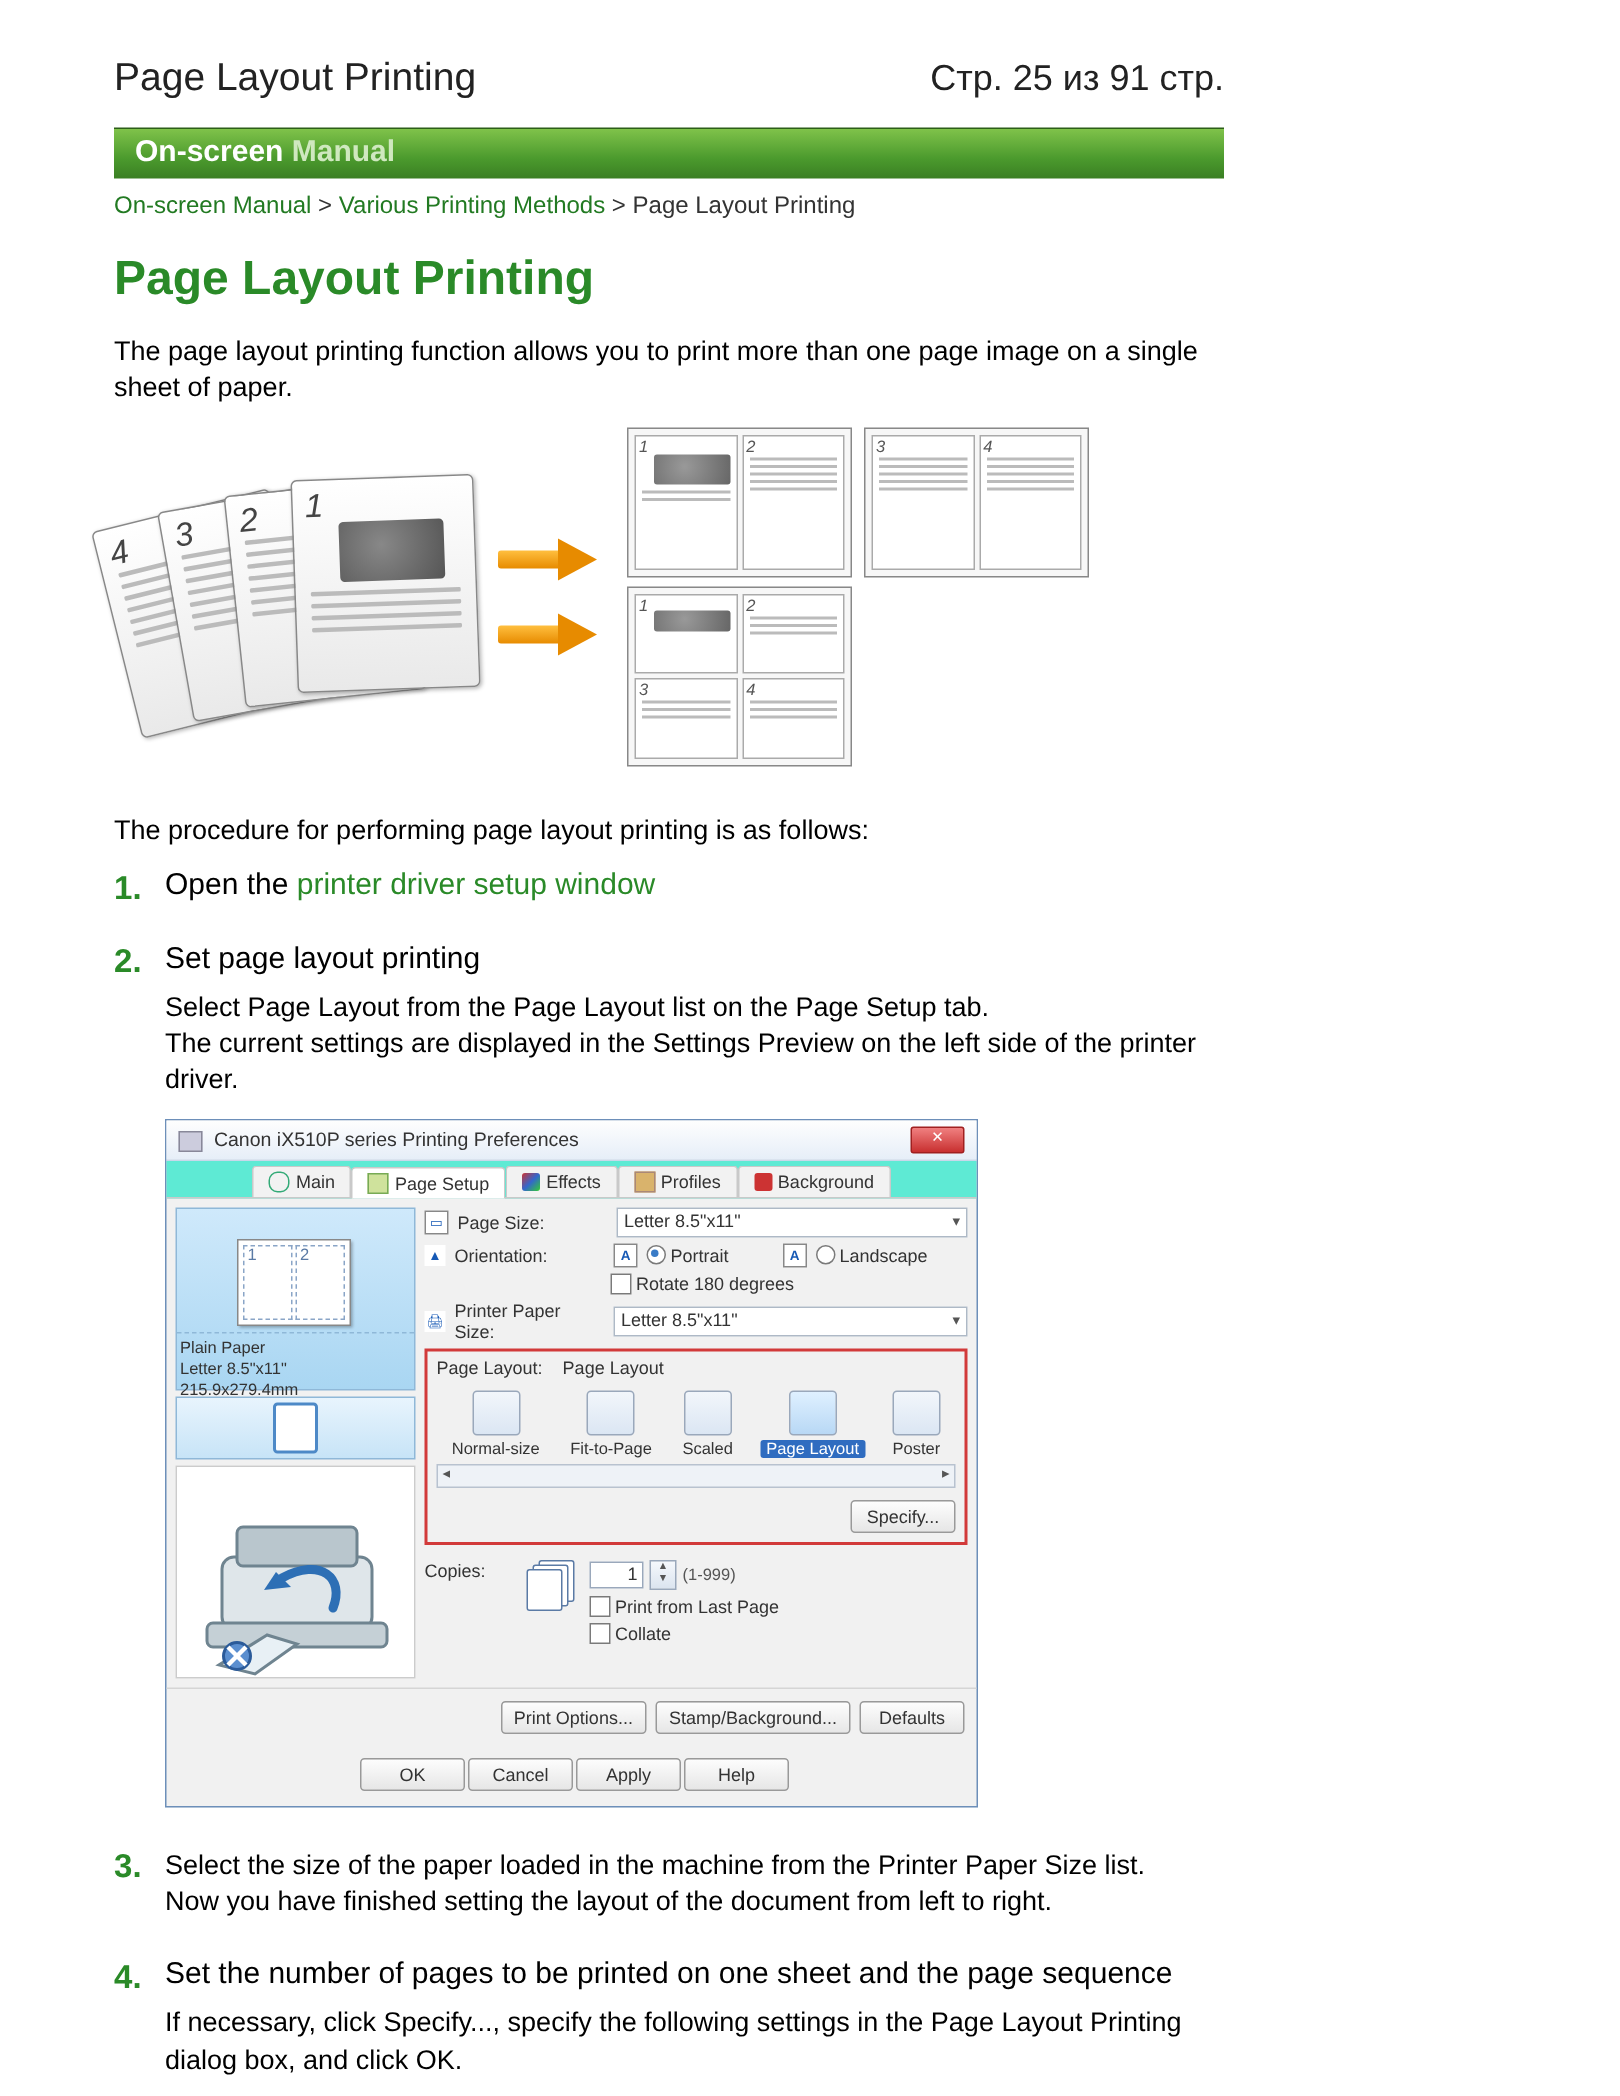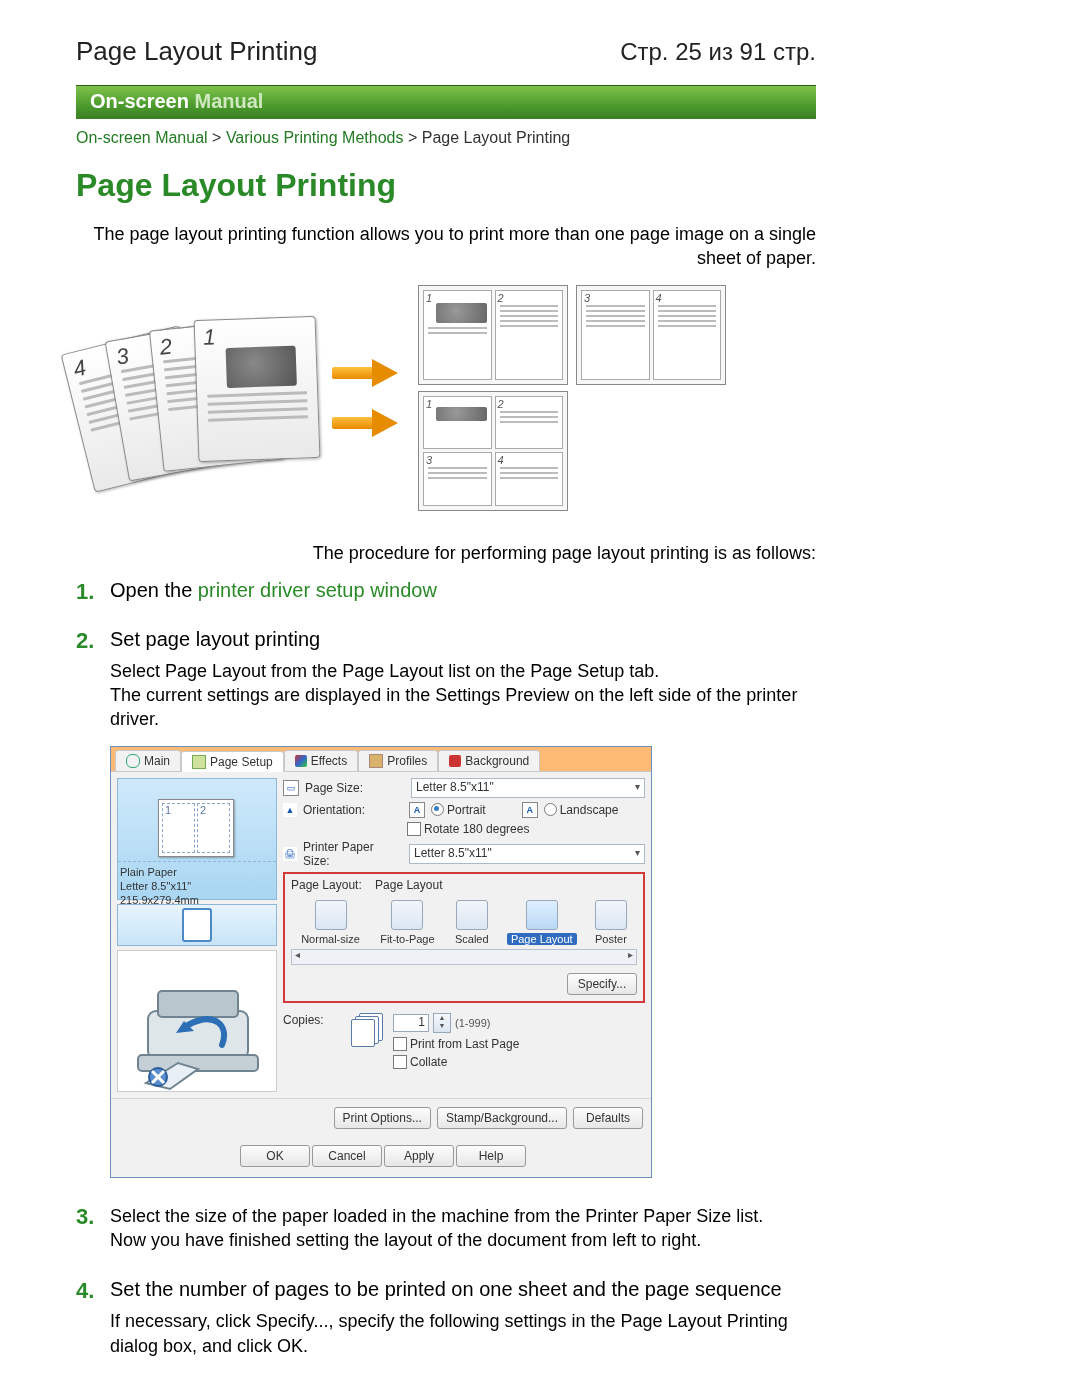--- a/index.html
+++ b/index.html
@@ -55,21 +55,20 @@
   }
   h1 {
     color: #2a8a28;
     font-size: 32px;
     margin: 20px 0 18px 0;
   }
   .body-text {
     font-size: 18px;
     line-height: 1.35;
     margin: 0 0 14px 0;
-    text-align: right;
   }
   .illus {
     margin: 10px 0 30px 0;
   }
   ol.steps {
     list-style: none;
     padding: 0;
     margin: 0;
     counter-reset: step;
   }
@@ -265,25 +264,26 @@
     background: linear-gradient(to bottom, #f08080, #c83030);
     border: 1px solid #a02020;
     border-radius: 2px;
     color: #fff;
     font-size: 10px;
     line-height: 14px;
     text-align: center;
   }
   .tabs {
     display: flex;
-    background: #fdba74;
+    background: #5eead4;
     border-bottom: 1px solid #c9c9c9;
     padding: 3px 4px 0 4px;
     gap: 0;
     font-size: 12px;
+    justify-content: center;
   }
   .tab {
     padding: 3px 10px;
     border: 1px solid #c9c9c9;
     border-bottom: none;
     background: #f2f2f2;
     border-radius: 3px 3px 0 0;
     margin-right: 0px;
     display: flex;
     align-items: center;
@@ -770,20 +770,27 @@
     </li>
 
     <li>
       <div class="step-title">Set page layout printing</div>
       <div class="step-body">
         <div>Select Page Layout from the Page Layout list on the Page Setup tab.</div>
         <div>The current settings are displayed in the Settings Preview on the left side of the printer driver.</div>
       </div>
 
       <div class="dialog">
+        <div class="dlg-title">
+          <span>
+            <span style="display:inline-block;width:14px;height:12px;background:#ccd;border:1px solid #889;vertical-align:middle;margin-right:4px;"></span>
+            <span>Canon iX510P series Printing Preferences</span>
+          </span>
+          <span class="close">✕</span>
+        </div>
         <div class="tabs">
           <div class="tab">
               <span class="ic" style="border:1px solid #3a7;border-radius:6px;"></span>
               <span>Main</span>
             </div>
           <div class="tab active">
               <span class="ic" style="background:#cfe29c;border:1px solid #7a5;"></span>
               <span>Page Setup</span>
             </div>
           <div class="tab">

